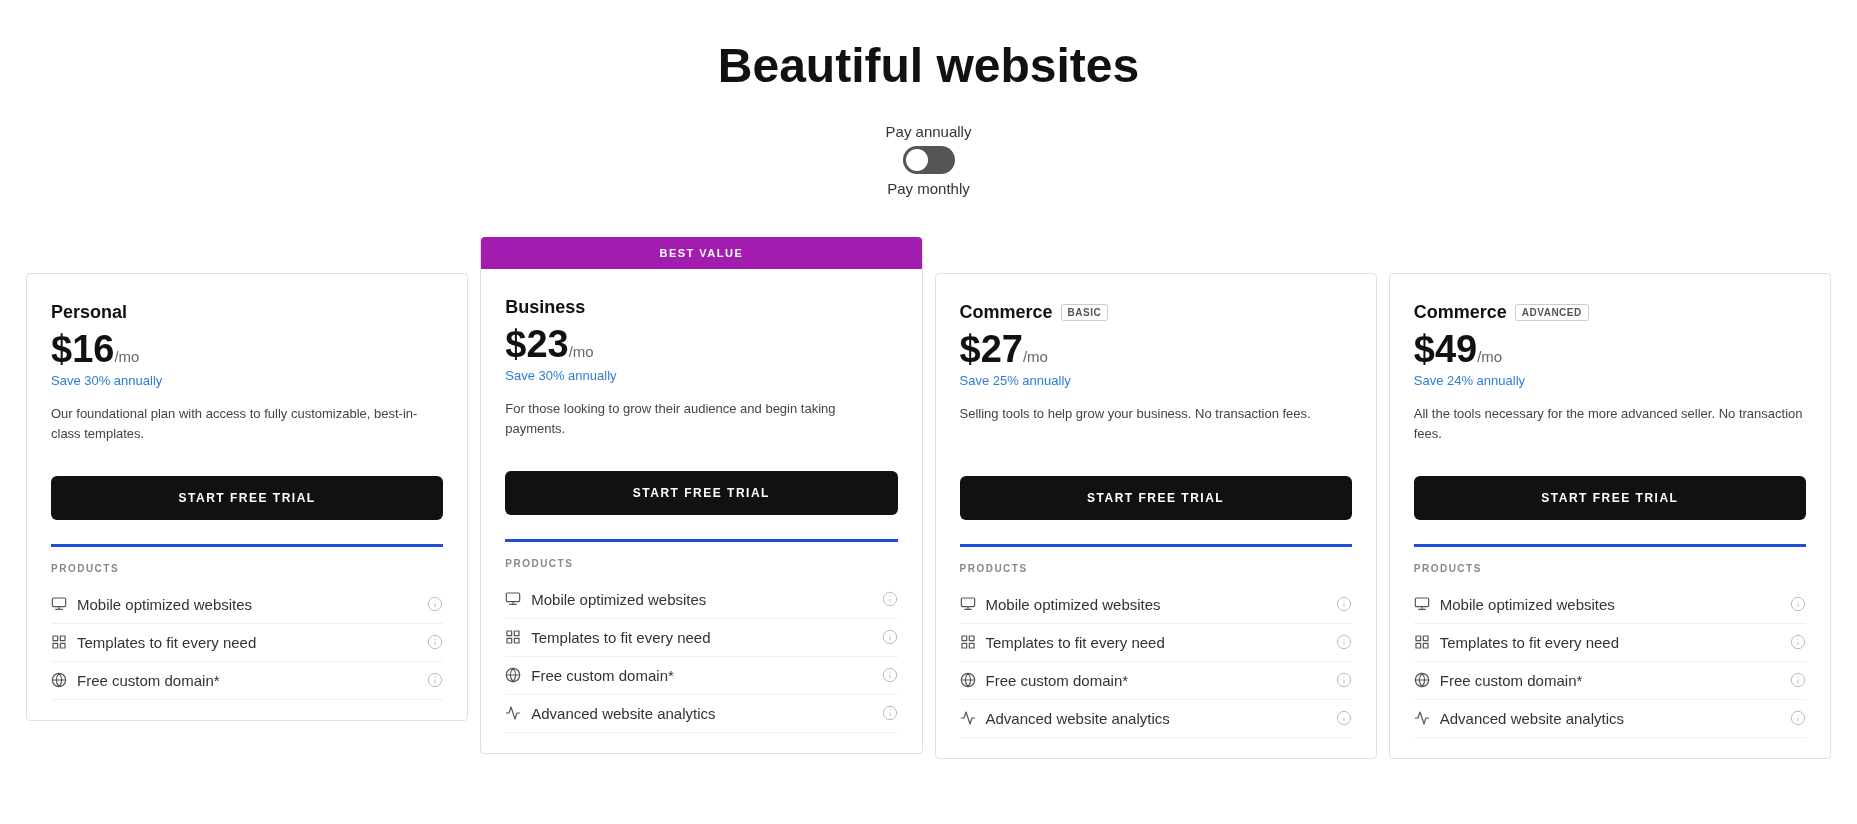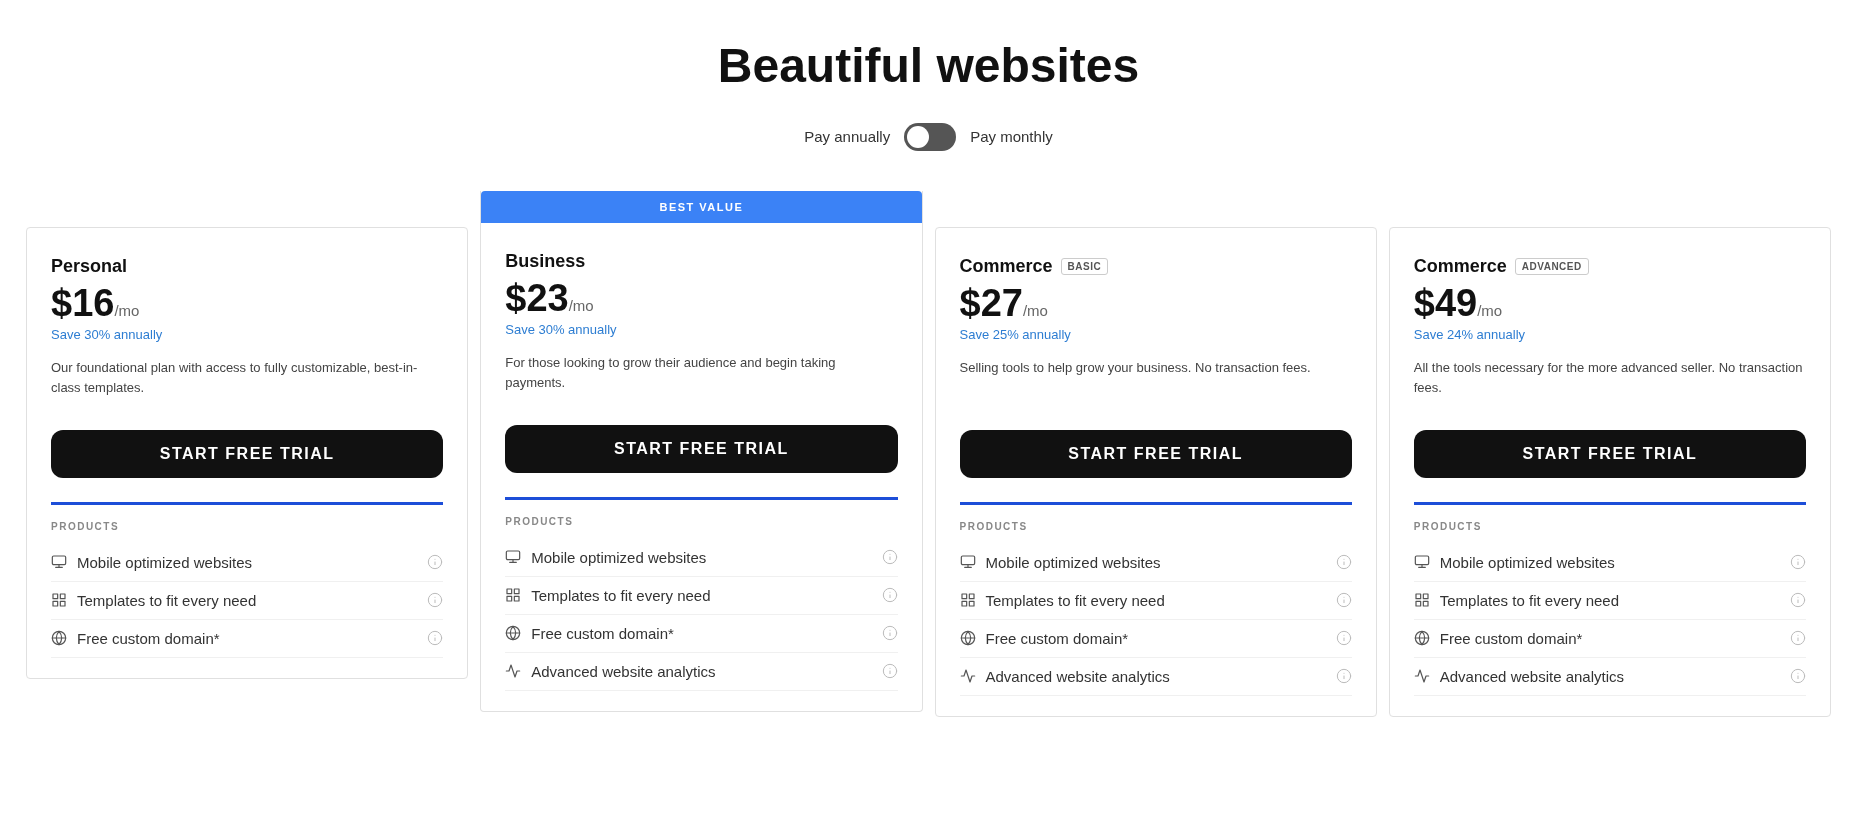--- a/index.html
+++ b/index.html
@@ -26,22 +26,23 @@
     .hero-subtitle {
       font-size: 40px;
       font-weight: 400;
       color: #bbb;
       line-height: 1.3;
     }
     .billing-toggle {
       display: flex;
       align-items: center;
       justify-content: center;
-      gap: 14px;
+      gap: 6px;
       margin: 30px 0 40px;
+      flex-direction: column;
     }
     .billing-label {
       font-size: 15px;
       color: #333;
     }
     .toggle-switch {
       position: relative;
       width: 52px;
       height: 28px;
       background: #555;
@@ -73,21 +74,21 @@
       position: relative;
       margin: 0 6px;
       margin-top: 36px;
     }
     .plan-card.best-value {
       margin-top: 0;
       border-top: none;
       border-radius: 0 0 4px 4px;
     }
     .best-value-banner {
-      background: #3b82f6;
+      background: #a21caf;
       color: #fff;
       text-align: center;
       font-size: 11px;
       font-weight: 700;
       letter-spacing: 1.5px;
       padding: 10px 0;
       border-radius: 4px 4px 0 0;
       text-transform: uppercase;
     }
     .plan-body {
@@ -137,26 +138,26 @@
       margin-bottom: 20px;
       min-height: 52px;
     }
     .start-trial-btn {
       display: block;
       width: 100%;
       background: #111;
       color: #fff;
       border: none;
       padding: 15px 0;
-      font-size: 16px;
+      font-size: 12px;
       font-weight: 700;
       letter-spacing: 1.5px;
       text-transform: uppercase;
       cursor: pointer;
-      border-radius: 12px;
+      border-radius: 6px;
       margin-bottom: 24px;
     }
     .products-section {
       border-top: 3px solid #1d4ed8;
       padding-top: 16px;
     }
     .products-label {
       font-size: 10px;
       font-weight: 700;
       color: #888;

